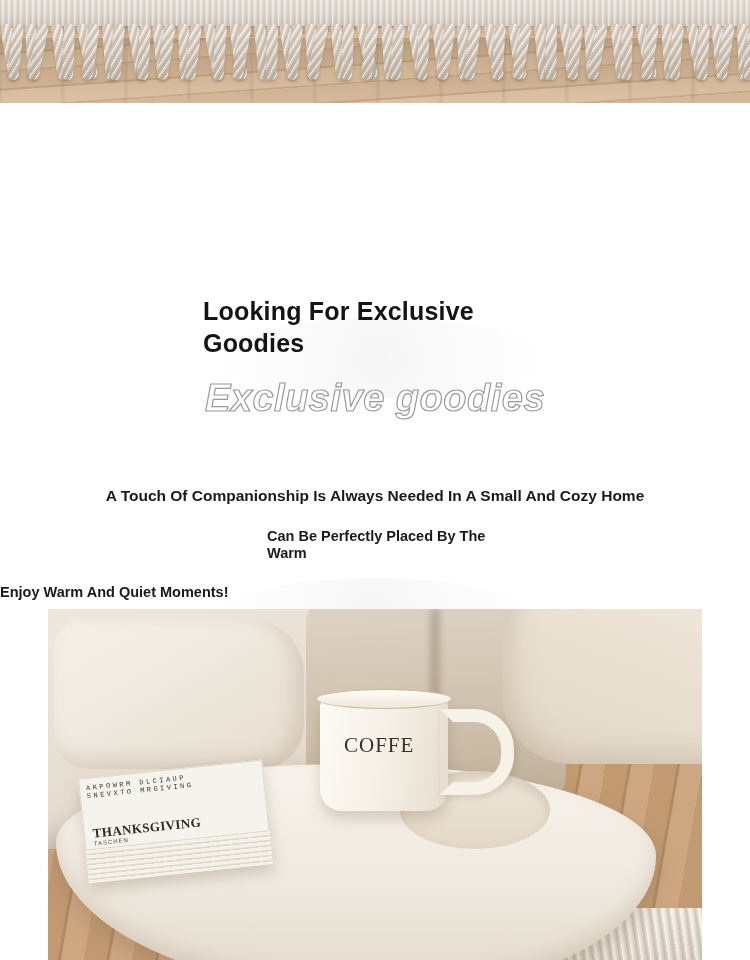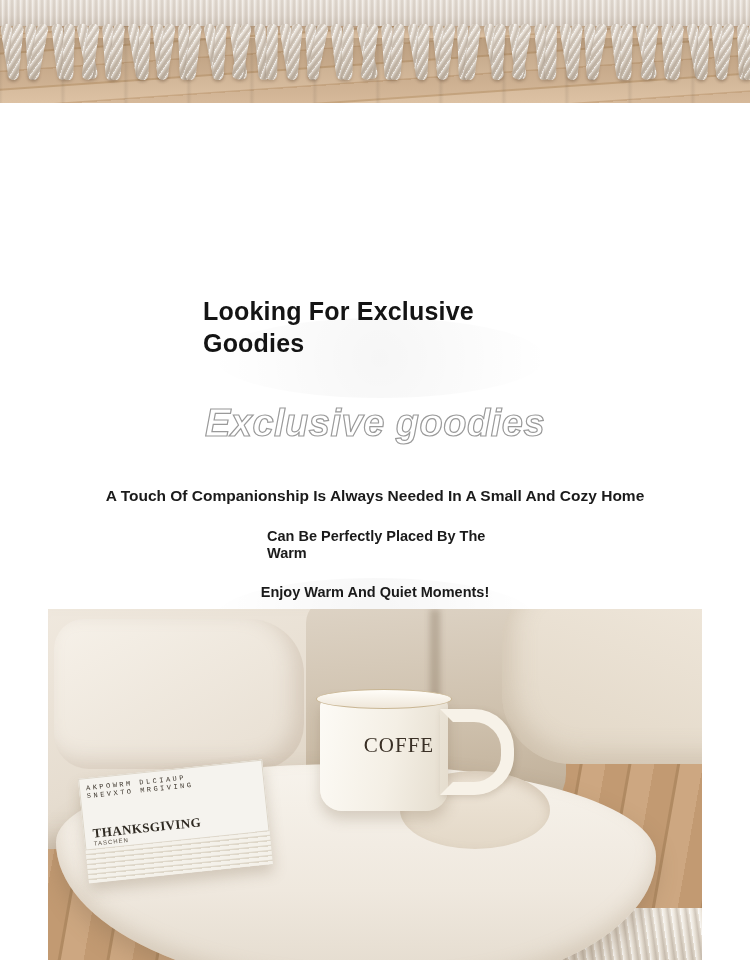--- a/index.html
+++ b/index.html
@@ -120,21 +120,21 @@
     line-height: 32px;
     font-weight: bold;
     color: #141414;
     letter-spacing: 0.2px;
   }
 
   .outline-title {
     position: absolute;
     left: 0;
     right: 0;
-    top: 294px;
+    top: 269px;
     text-align: center;
     font-size: 38px;
     line-height: 52px;
     font-weight: bold;
     font-style: italic;
     color: transparent;
     -webkit-text-stroke: 1.2px #9a9a9a;
     letter-spacing: 0.5px;
   }
 
@@ -156,21 +156,21 @@
     font-size: 14.5px;
     line-height: 17px;
     font-weight: bold;
     color: #1a1a1a;
   }
 
   .line-3 {
     position: absolute;
     left: 0; right: 0;
     top: 481px;
-    text-align: center;
+    text-align: left;
     font-size: 14.5px;
     font-weight: bold;
     color: #1a1a1a;
   }
 
   .line-4 {
     position: absolute;
     left: 217px;
     top: 511px;
     width: 320px;
@@ -297,21 +297,21 @@
     border: 13px solid #f7f2e8;
     border-left-color: transparent;
     border-radius: 0 40px 40px 0;
     box-shadow: 2px 2px 6px rgba(120,98,72,0.22);
   }
   .mug-text {
     position: absolute;
     left: 296px;
     top: 124px;
     width: 110px;
-    text-align: center;
+    text-align: left;
     font-family: "Liberation Serif", serif;
     font-size: 21px;
     letter-spacing: 1px;
     color: #3a3026;
   }
   .bp-books {
     position: absolute;
     left: 35px;
     top: 160px;
     width: 185px;

